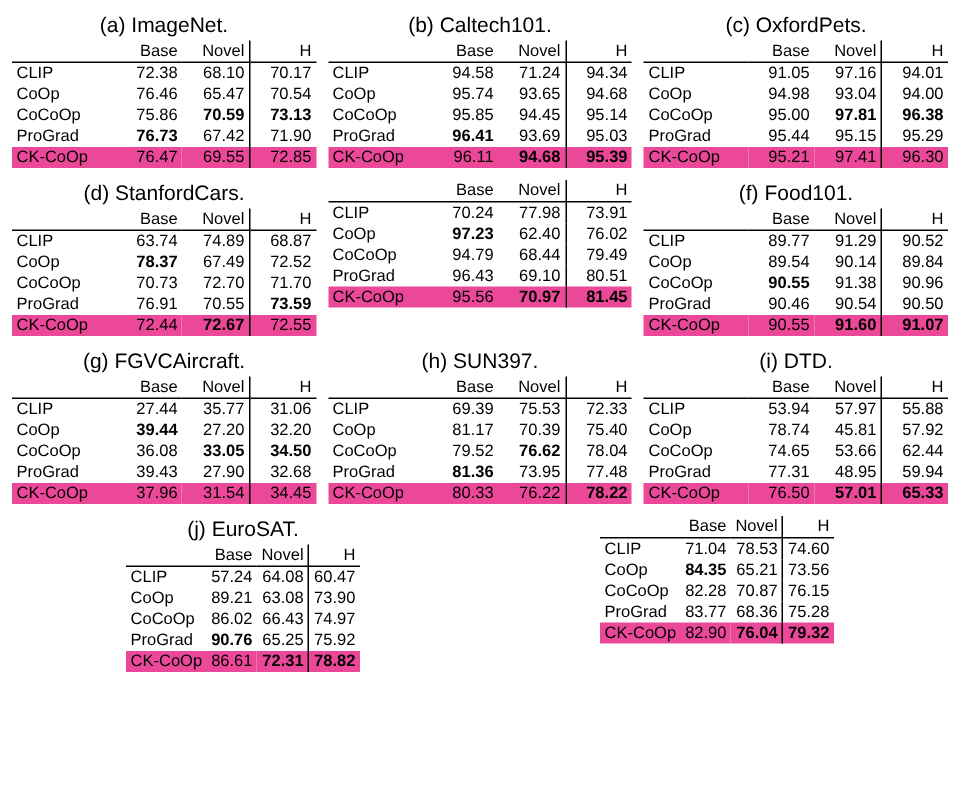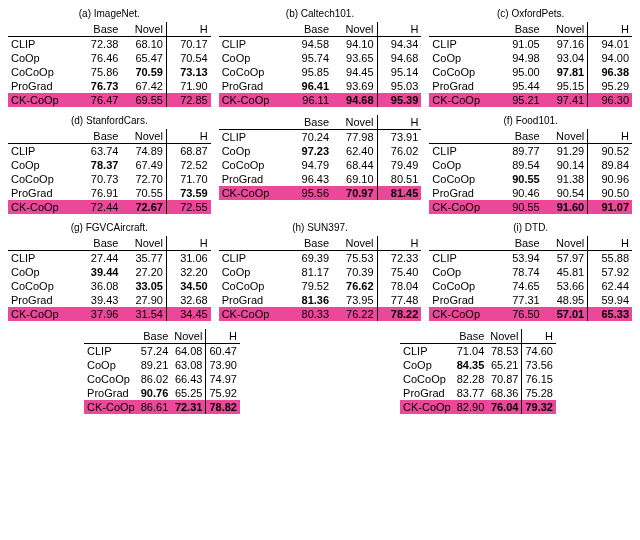--- a/index.html
+++ b/index.html
@@ -20,21 +20,21 @@
       display: grid;
       grid-template-columns: 1fr 1fr;
       gap: 8px;
       margin-top: 8px;
     }
     .table-block {
       border: none;
     }
     .table-title {
       text-align: center;
-      font-size: 10px;
+      font-size: 14px;
       margin-bottom: 3px;
       color: #000;
     }
     table {
       width: 100%;
       border-collapse: collapse;
       font-size: 11px;
     }
     th {
       font-weight: normal;
@@ -125,21 +125,21 @@
               <th></th>
               <th>Base</th>
               <th class="th-novel">Novel</th>
               <th>H</th>
             </tr>
           </thead>
           <tbody>
             <tr class=" separator">
               <td>CLIP</td>
               <td>94.58</td>
-              <td class="td-novel">94.10</td>
+              <td class="td-novel">71.24</td>
               <td>94.34</td>
             </tr>
             <tr>
               <td>CoOp</td>
               <td>95.74</td>
               <td class="td-novel">93.65</td>
               <td>94.68</td>
             </tr>
             <tr>
               <td>CoCoOp</td>
@@ -473,20 +473,21 @@
               <td class="td-novel bold">57.01</td>
               <td class="bold">65.33</td>
             </tr>
           </tbody>
         </table>
       </div>
     </div>
   <div class="grid-bottom">
   <div style="display: flex; justify-content: center;">
         <div class="table-block">
+          <div class="table-title">(j) EuroSAT.</div>
           <table>
             <thead>
               <tr>
                 <th></th>
                 <th>Base</th>
                 <th class="th-novel">Novel</th>
                 <th>H</th>
               </tr>
             </thead>
             <tbody>

